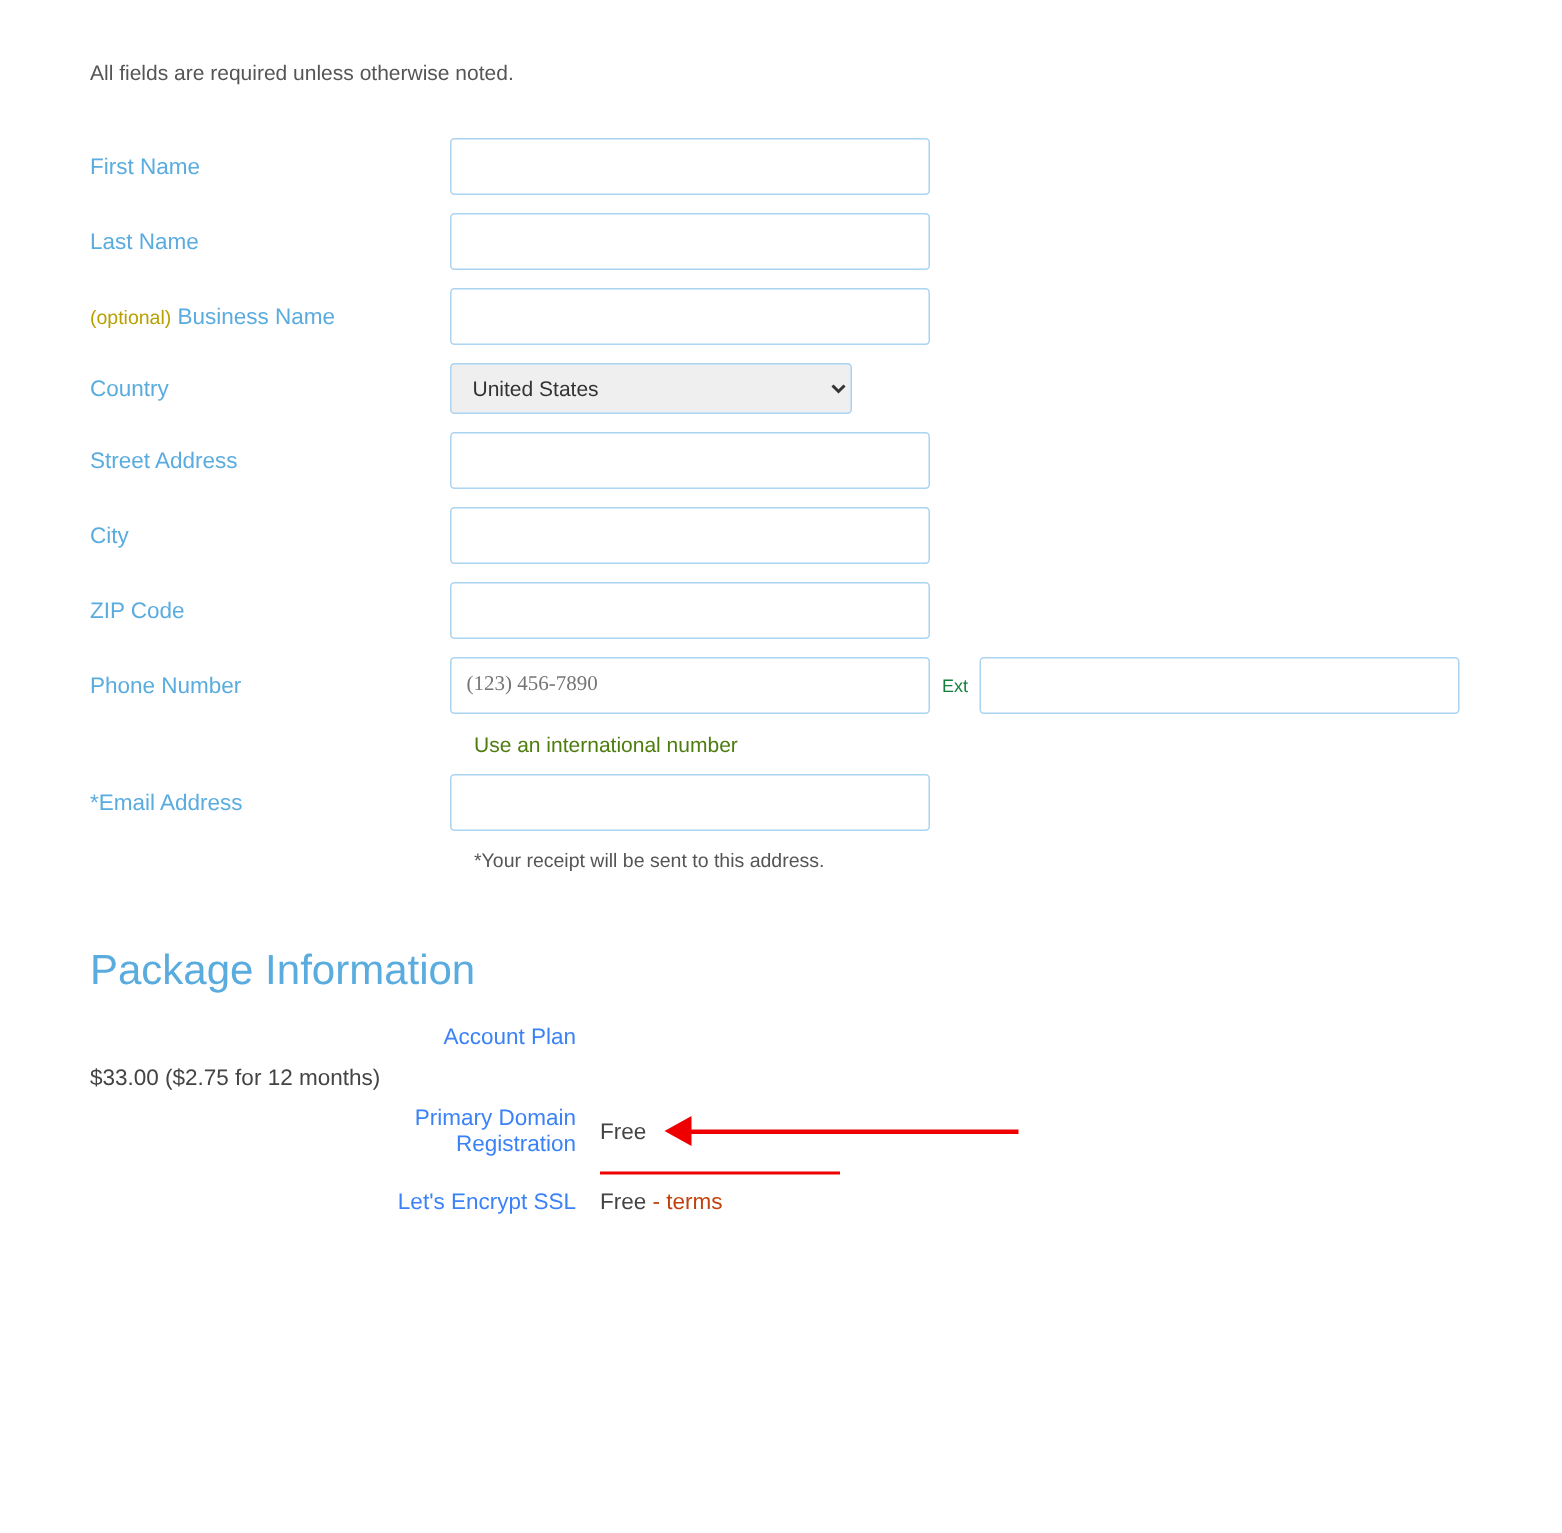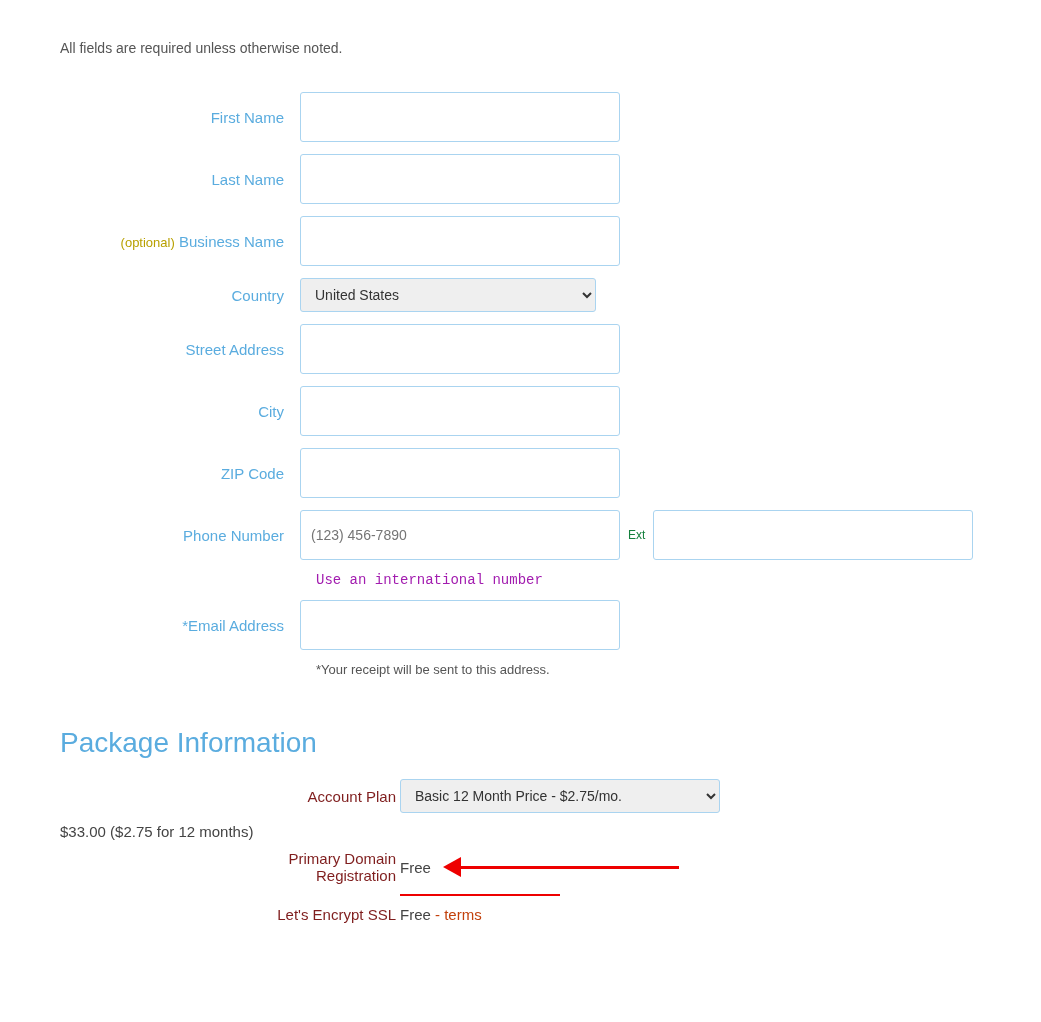--- a/index.html
+++ b/index.html
@@ -31,47 +31,47 @@
       margin-bottom: 50px;
     }
     .form-row {
       display: flex;
       align-items: center;
       margin-bottom: 12px;
     }
     .form-label {
       color: #5aacdf;
       font-size: 15px;
-      text-align: right;
       min-width: 240px;
       padding-right: 16px;
       flex-shrink: 0;
     }
     .form-label .optional {
       color: #b8a000;
       font-size: 13px;
     }
     .form-input {
       border: 1px solid #aad4f0;
       border-radius: 3px;
       padding: 6px 10px;
       font-size: 14px;
       color: #333;
       outline: none;
     }
     input.form-input {
       width: 320px;
-      height: 50px;
+      height: 38px;
+      font-family: Liberation Serif, serif;
     }
     select.form-input {
       height: 34px;
       cursor: pointer;
     }
     .country-select {
-      width: 296px;
+      width: 268px;
     }
     .state-select {
       width: 250px;
     }
     .phone-row {
       display: flex;
       align-items: center;
       gap: 8px;
     }
     .phone-input {
@@ -85,47 +85,46 @@
       width: 55px;
     }
     .intl-link-row {
       display: flex;
       justify-content: flex-start;
       padding-left: 256px;
       margin-top: 4px;
       margin-bottom: 12px;
     }
     .intl-link {
-      color: #a21caf;
+      color: #4d7c0f;
       font-size: 14px;
       text-decoration: none;
       cursor: pointer;
-      font-family: Liberation Mono, monospace;
     }
     .email-note {
       color: #555;
       font-size: 13px;
       padding-left: 256px;
       margin-top: 4px;
     }
     
     .package-section {
       margin-top: 20px;
     }
     .info-row {
       display: flex;
       align-items: center;
       margin-bottom: 10px;
     }
     .info-label {
-      color: #7f1d1d;
+      color: #3b82f6;
       font-size: 15px;
       text-align: right;
       min-width: 340px;
-      padding-right: 4px;
+      padding-right: 16px;
       flex-shrink: 0;
     }
     .info-value {
       color: #444;
       font-size: 15px;
     }
     .account-plan-select {
       width: 320px;
       height: 34px;
     }
@@ -244,23 +243,20 @@
   </div>
 
   <p class="email-note">*Your receipt will be sent to this address.</p>
 </div>
 
 <div class="package-section">
   <h2>Package Information</h2>
 
   <div class="info-row">
     <div class="info-label">Account Plan</div>
-    <select class="form-input account-plan-select">
-      <option>Basic 12 Month Price - $2.75/mo.</option>
-    </select>
   </div>
 
   <div class="info-row">
     <div class="info-value">$33.00  ($2.75 for 12 months)</div>
   </div>
 
   <div class="info-row">
     <div class="info-label">
       <span>Primary Domain</span><br>
       <span>Registration</span>

